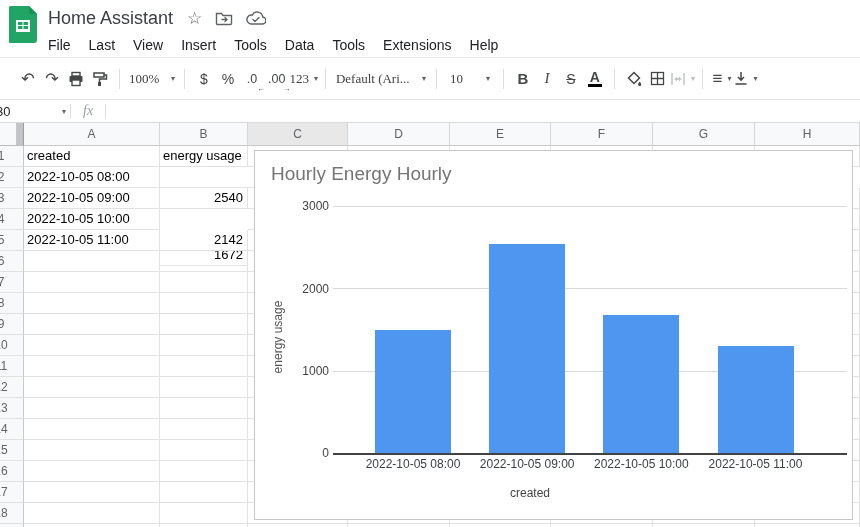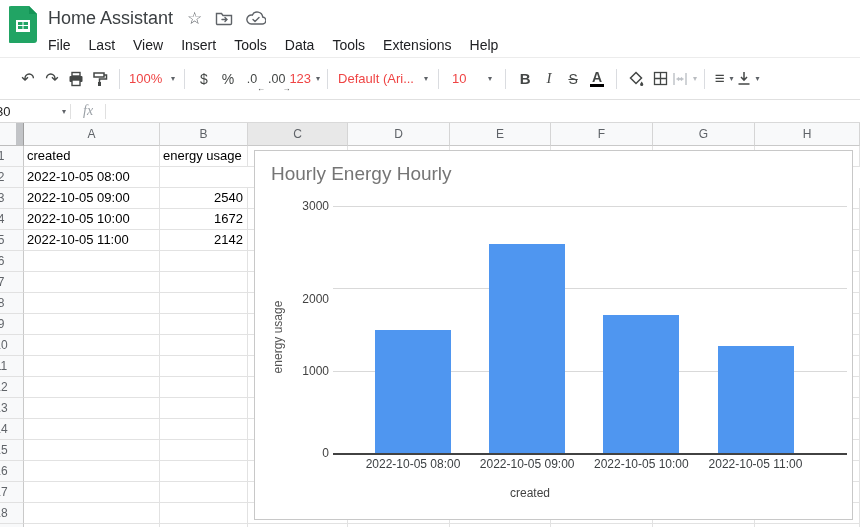--- a/index.html
+++ b/index.html
@@ -19,21 +19,21 @@
   .last-edit { font-size:13px; color:#80868b; text-decoration:underline; margin-left:14px; cursor:pointer; }
 
   
   .toolbar { position:absolute; top:57px; left:0; width:860px; height:43px; background:#fff;
              border-top:1px solid #ececec; border-bottom:1px solid #e0e0e0;
              display:flex; align-items:center; padding-left:16px; color:#444746; }
   .tb-btn { display:inline-flex; align-items:center; justify-content:center; height:26px; min-width:24px;
             font-size:14px; color:#444746; cursor:pointer; border-radius:2px; }
   .tb-glyph { font-size:16px; }
   .tb-divider { width:1px; height:20px; background:#dadce0; margin:0 7px; }
-  .tb-label { font-size:13px; color:#ef4444; }
+  .tb-label { font-size:13px; color:#404040;font-family:Liberation Serif, serif; }
   .caret { font-size:8px; color:#5f6368; margin-left:5px; }
   .caret-gray { color:#b9bcc0; }
   .tb-zoom { width:50px; justify-content:space-between; padding:0 2px; }
   .fmt-dec { position:relative; font-size:12.5px; padding:0 4px; }
   .fmt-dec .mini-arrow { position:absolute; bottom:-1px; right:-1px; font-size:8px; }
   .tb-font { width:96px; justify-content:space-between; padding:0 3px; }
   .tb-size { width:52px; justify-content:space-between; padding:0 6px; }
   .tb-bold { font-weight:bold; font-size:15px; }
   .tb-italic { font-style:italic; font-family:"Liberation Serif", serif; font-size:15px; }
   .tb-strike { text-decoration:line-through; font-size:14px; }
@@ -277,21 +277,21 @@
           <div class="cell left" style="width: 101px;"></div>
           <div class="cell left" style="width: 102px;"></div>
           <div class="cell left" style="width: 102px;"></div>
           <div class="cell left" style="width: 105px;"></div>
         </div>
         <div class="gridrow">
           <div class="rowhead">
             <span>4</span>
           </div>
           <div class="cell left" style="width: 136px;">2022-10-05 10:00</div>
-          <div class="cell right" style="width: 88px;">1672</div>
+          <div class="cell right" style="width: 88px; margin-top: 36px;">1672</div>
           <div class="cell left" style="width: 100px;"></div>
           <div class="cell left" style="width: 102px;"></div>
           <div class="cell left" style="width: 101px;"></div>
           <div class="cell left" style="width: 102px;"></div>
           <div class="cell left" style="width: 102px;"></div>
           <div class="cell left" style="width: 105px;"></div>
         </div>
         <div class="gridrow">
           <div class="rowhead">
             <span>5</span>
@@ -492,21 +492,21 @@
     <div class="chart">
       <div class="chart-title">Hourly Energy Hourly</div>
       <div class="yaxis-title">energy usage</div>
       <div class="xaxis-title">created</div>
 
     <div class="gridline baseline" style="top: 302px;"></div>
         <div class="ytick" style="top: 295px;">0</div>
         <div class="gridline" style="top: 219.667px;"></div>
         <div class="ytick" style="top: 212.667px;">1000</div>
         <div class="gridline" style="top: 137.333px;"></div>
-        <div class="ytick" style="top: 141px;">2000</div>
+        <div class="ytick" style="top: 131px;">2000</div>
         <div class="gridline" style="top: 55px;"></div>
         <div class="ytick" style="top: 48px;">3000</div>
         <div class="bar" style="left: 120px; top: 179.241px; height: 122.759px; background: rgb(79, 150, 240);"></div>
         <div class="xtick" style="left: 93px;">2022-10-05 08:00</div>
         <div class="bar" style="left: 234.17px; top: 92.8733px; height: 209.127px; background: rgb(79, 150, 240);"></div>
         <div class="xtick" style="left: 207.17px;">2022-10-05 09:00</div>
         <div class="bar" style="left: 348.34px; top: 164.339px; height: 137.661px; background: rgb(79, 150, 240);"></div>
         <div class="xtick" style="left: 321.34px;">2022-10-05 10:00</div>
         <div class="bar" style="left: 462.51px; top: 195.461px; height: 106.539px; background: rgb(79, 150, 240);"></div>
         <div class="xtick" style="left: 435.51px;">2022-10-05 11:00</div>

